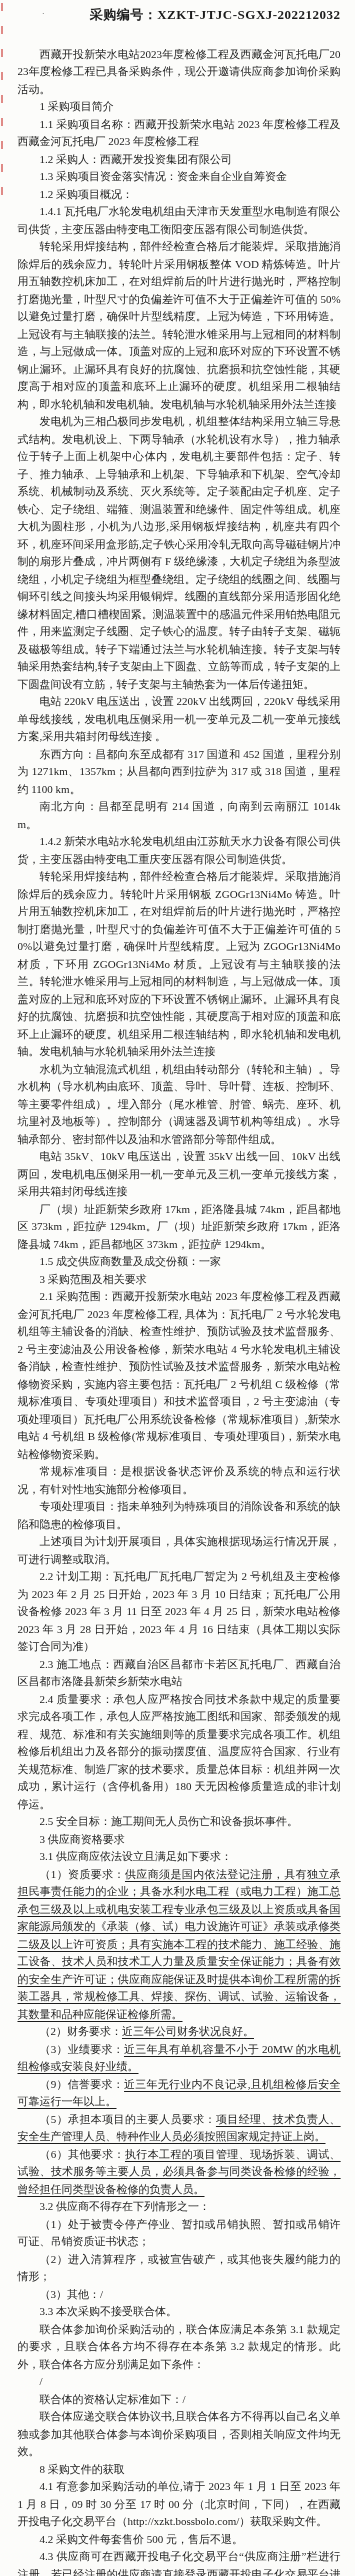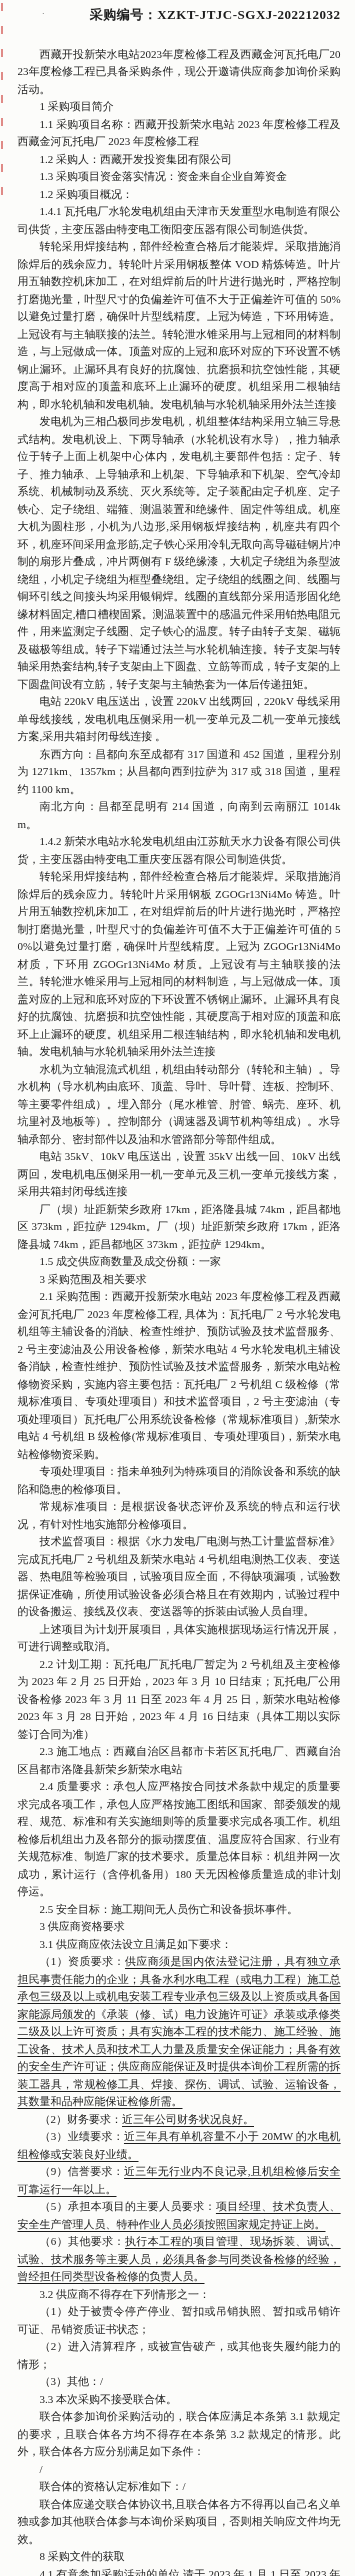--- a/index.html
+++ b/index.html
@@ -64,23 +64,22 @@
         <p class="para"><span>东西方向：昌都向东至成都有 317 国道和 452 国道，里程分别为 1271km、1357km；从昌都向西到拉萨为 317 或 318 国道，里程约 1100 km。</span></p>
         <p class="para"><span>南北方向：昌都至昆明有 214 国道，向南到云南丽江 1014km。</span></p>
         <p class="para"><span>1.4.2 新荣水电站水轮发电机组由江苏航天水力设备有限公司供货，主变压器由特变电工重庆变压器有限公司制造供货。</span></p>
         <p class="para"><span>转轮采用焊接结构，部件经检查合格后才能装焊。采取措施消除焊后的残余应力。转轮叶片采用钢板 ZGOGr13Ni4Mo 铸造。叶片用五轴数控机床加工，在对组焊前后的叶片进行抛光时，严格控制打磨抛光量，叶型尺寸的负偏差许可值不大于正偏差许可值的 50%以避免过量打磨，确保叶片型线精度。上冠为 ZGOGr13Ni4Mo 材质，下环用 ZGOGr13Ni4Mo 材质。上冠设有与主轴联接的法兰。转轮泄水锥采用与上冠相同的材料制造，与上冠做成一体。顶盖对应的上冠和底环对应的下环设置不锈钢止漏环。止漏环具有良好的抗腐蚀、抗磨损和抗空蚀性能，其硬度高于相对应的顶盖和底环上止漏环的硬度。机组采用二根连轴结构，即水轮机轴和发电机轴。发电机轴与水轮机轴采用外法兰连接</span></p>
         <p class="para"><span>水机为立轴混流式机组，机组由转动部分（转轮和主轴）。导水机构（导水机构由底环、顶盖、导叶、导叶臂、连板、控制环、等主要零件组成）。埋入部分（尾水椎管、肘管、蜗壳、座环、机坑里衬及地板等）。控制部分（调速器及调节机构等组成）。水导轴承部分、密封部件以及油和水管路部分等部件组成。</span></p>
         <p class="para"><span>电站 35kV、10kV 电压送出，设置 35kV 出线一回、10kV 出线两回，发电机电压侧采用一机一变单元及三机一变单元接线方案，采用共箱封闭母线连接</span></p>
         <p class="para"><span>厂（坝）址距新荣乡政府 17km，距洛隆县城 74km，距昌都地区 373km，距拉萨 1294km。厂（坝）址距新荣乡政府 17km，距洛隆县城 74km，距昌都地区 373km，距拉萨 1294km。</span></p>
         <p class="para"><span>1.5 成交供应商数量及成交份额：一家</span></p>
         <p class="para"><span>3 采购范围及相关要求</span></p>
         <p class="para"><span>2.1 采购范围：西藏开投新荣水电站 2023 年度检修工程及西藏金河瓦托电厂 2023 年度检修工程, 具体为：瓦托电厂 2 号水轮发电机组等主辅设备的消缺、检查性维护、预防试验及技术监督服务、2 号主变滤油及公用设备检修，新荣水电站 4 号水轮发电机主辅设备消缺，检查性维护、预防性试验及技术监督服务，新荣水电站检修物资采购，实施内容主要包括：瓦托电厂 2 号机组 C 级检修（常规标准项目、专项处理项目）和技术监督项目，2 号主变滤油（专项处理项目）瓦托电厂公用系统设备检修（常规标准项目）,新荣水电站 4 号机组 B 级检修(常规标准项目、专项处理项目)，新荣水电站检修物资采购。</span></p>
+        <p class="para"><span>常规标准项目：是根据设备状态评价及系统的特点和运行状况，有针对性地实施部分检修项目。</span></p>
         <p class="para"><span>专项处理项目：指未单独列为特殊项目的消除设备和系统的缺陷和隐患的检修项目。</span></p>
-        <p class="para"><span>常规标准项目：是根据设备状态评价及系统的特点和运行状况，有针对性地实施部分检修项目。</span></p>
-        <p class="para"><span>技术监督项目：根据《水力发电厂电测与热工计量监督标准》完成瓦托电厂 2 号机组及新荣水电站 4 号机组电测热工仪表、变送器、热电阻等检验项目，试验项目应全面，不得缺项漏项，试验数据保证准确，所使用试验设备必须合格且在有效期内，试验过程中的设备搬运、接线及仪表、变送器等的拆装由试验人员自理。</span></p>
         <p class="para"><span>上述项目为计划开展项目，具体实施根据现场运行情况开展，可进行调整或取消。</span></p>
         <p class="para"><span>2.2 计划工期：瓦托电厂瓦托电厂暂定为 2 号机组及主变检修为 2023 年 2 月 25 日开始，2023 年 3 月 10 日结束；瓦托电厂公用设备检修 2023 年 3 月 11 日至 2023 年 4 月 25 日，新荣水电站检修 2023 年 3 月 28 日开始，2023 年 4 月 16 日结束（具体工期以实际签订合同为准）</span></p>
         <p class="para"><span>2.3 施工地点：西藏自治区昌都市卡若区瓦托电厂、西藏自治区昌都市洛隆县新荣乡新荣水电站</span></p>
         <p class="para"><span>2.4 质量要求：承包人应严格按合同技术条款中规定的质量要求完成各项工作，承包人应严格按施工图纸和国家、部委颁发的规程、规范、标准和有关实施细则等的质量要求完成各项工作。机组检修后机组出力及各部分的振动摆度值、温度应符合国家、行业有关规范标准、制造厂家的技术要求。质量总体目标：机组并网一次成功，累计运行（含停机备用）180 天无因检修质量造成的非计划停运。</span></p>
         <p class="para"><span>2.5 安全目标：施工期间无人员伤亡和设备损坏事件。</span></p>
         <p class="para"><span>3 供应商资格要求</span></p>
         <p class="para"><span>3.1 供应商应依法设立且满足如下要求：</span></p>
         <p class="para"><span>（1）资质要求：</span><span class="u">供应商须是国内依法登记注册，具有独立承担民事责任能力的企业；具备水利水电工程（或电力工程）施工总承包三级及以上或机电安装工程专业承包三级及以上资质或具备国家能源局颁发的《承装（修、试）电力设施许可证》承装或承修类二级及以上许可资质；具有实施本工程的技术能力、施工经验、施工设备、技术人员和技术工人力量及质量安全保证能力；具备有效的安全生产许可证；供应商应能保证及时提供本询价工程所需的拆装工器具，常规检修工具、焊接、探伤、调试、试验、运输设备，其数量和品种应能保证检修所需。</span></p>
         <p class="para"><span>（2）财务要求：</span><span class="u">近三年公司财务状况良好。</span></p>
         <p class="para"><span>（3）业绩要求：</span><span class="u">近三年具有单机容量不小于 20MW 的水电机组检修或安装良好业绩。</span></p>

